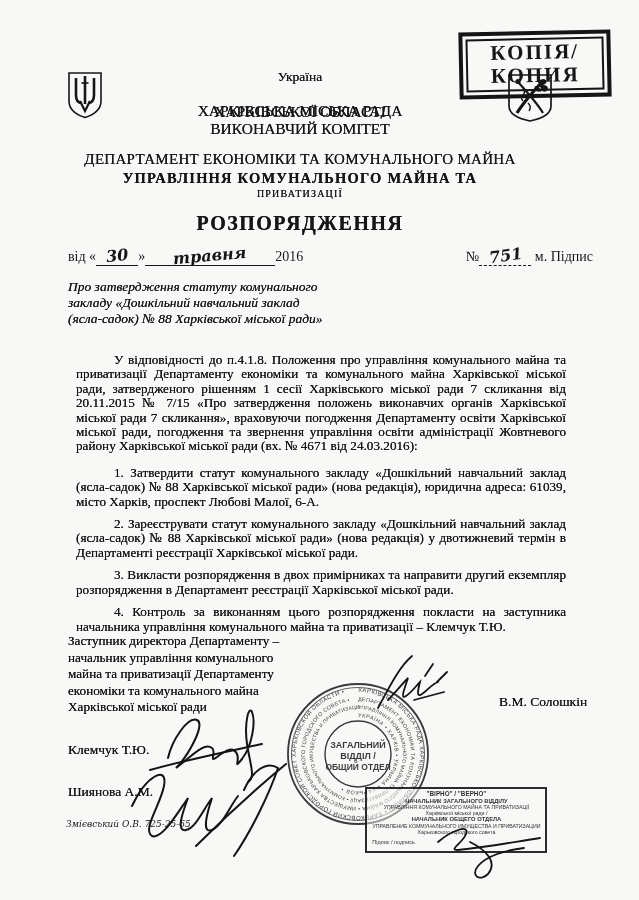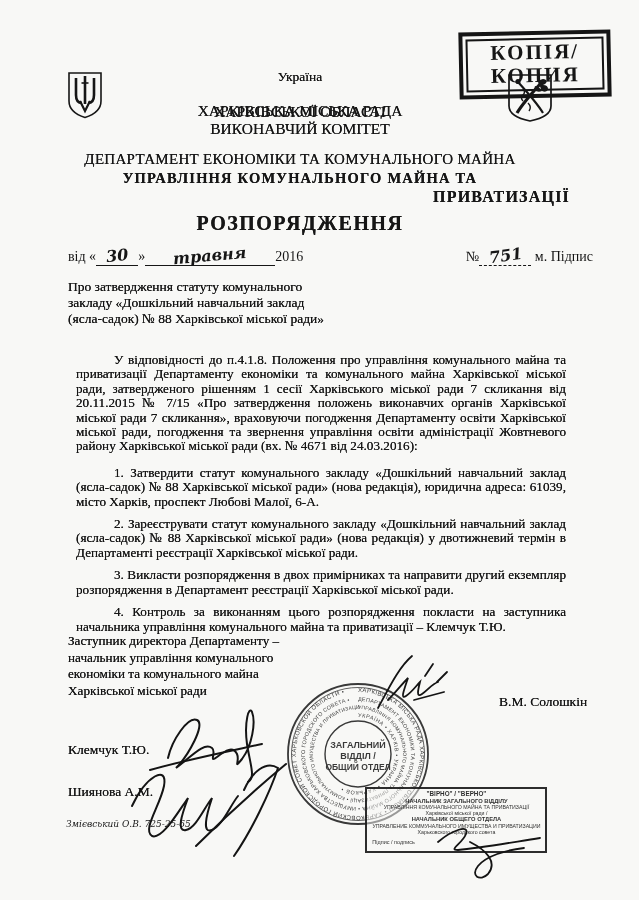--- a/index.html
+++ b/index.html
@@ -10,41 +10,41 @@
   }
   .abs{position:absolute;}
   
   .hdr-line{left:30px;width:540px;text-align:center;}
   .h-country{top:69px;font-size:13.5px;}
   .h-council{top:86px;font-size:15.5px;margin-top:16px;}
   .h-oblast{top:103px;font-size:15.5px;}
   .h-committee{top:120px;font-size:15.5px;}
   .h-dept{top:151px;font-size:15px;letter-spacing:.3px;}
   .h-office1{top:170px;font-size:14.5px;font-weight:bold;letter-spacing:1.2px;}
-  .h-office2{top:188px;font-size:16px;font-weight:bold;letter-spacing:1.2px;text-align:right;}
+  .h-office2{top:188px;font-size:10px;font-weight:normal;letter-spacing:1.2px;}
   .h-doctype{top:212px;font-size:20px;font-weight:bold;letter-spacing:1.5px;}
   .fuzz{text-shadow:0 0 .35px #222;}
   
   .copy-stamp{
     left:459px;top:31px;width:138px;padding:3px;border:4px solid #151515;
     transform:rotate(-1.2deg);background:rgba(248,248,246,.6);
   }
   .copy-stamp-inner{
     border:2px solid #151515;text-align:center;
     font-weight:bold;font-size:21px;line-height:23px;letter-spacing:2px;
     font-family:"Liberation Serif",serif;padding:1px 0 2px;
   }
   
   .date-row{top:246px;left:68px;width:540px;font-size:14px;}
   .hand{font-family:"DejaVu Serif",serif;font-style:italic;font-weight:bold;font-size:16px;}
   .u-line{display:inline-block;border-bottom:1px solid #161616;text-align:center;}
   .u-dash{display:inline-block;border-bottom:1px dashed #161616;text-align:center;}
   .num-right{position:absolute;left:398px;top:0;}
   
-  .subject{top:279px;left:68px;width:300px;font-size:13.5px;line-height:16px;}
+  .subject{top:279px;left:68px;width:300px;font-size:13.5px;line-height:16px;font-style:italic;}
   
   .bodytext{top:345px;left:68px;width:506px;font-size:13.2px;line-height:14.4px;text-align:justify;}
   .bodytext p{margin:8px;text-indent:38px;}
   .bodytext p.gap{margin-top:12px;}
   
   .sig-title{top:633px;left:68px;width:260px;font-size:13.2px;line-height:16.5px;}
   .approver{top:694px;left:499px;font-size:13.5px;text-align:center;}
   .signer1{top:742px;left:68px;font-size:13.5px;}
   .signer2{top:784px;left:68px;font-size:13.5px;}
   .executor{top:819px;left:66px;font-size:9px;font-style:italic;font-family:"DejaVu Serif",serif;text-align:center;}
@@ -125,20 +125,21 @@
     <p>У відповідності до п.4.1.8. Положення про управління комунального майна та приватизації Департаменту економіки та комунального майна Харківської міської ради, затвердженого рішенням 1 сесії Харківського міської ради 7 скликання від 20.11.2015 № 7/15 «Про затвердження положень виконавчих органів Харківської міської ради 7 скликання», враховуючи погодження Департаменту освіти Харківської міської ради, погодження та звернення управління освіти адміністрації Жовтневого району Харківської міської ради (вх. № 4671 від 24.03.2016):</p>
     <p class="gap">1. Затвердити статут комунального закладу «Дошкільний навчальний заклад (ясла-садок) № 88 Харківської міської ради» (нова редакція), юридична адреса: 61039, місто Харків, проспект Любові Малої, 6-А.</p>
     <p>2. Зареєструвати статут комунального закладу «Дошкільний навчальний заклад (ясла-садок) № 88 Харківської міської ради» (нова редакція) у двотижневий термін в Департаменті реєстрації Харківської міської ради.</p>
     <p>3. Викласти розпорядження в двох примірниках та направити другий екземпляр розпорядження в Департамент реєстрації Харківської міської ради.</p>
     <p>4. Контроль за виконанням цього розпорядження покласти на заступника начальника управління комунального майна та приватизації – Клемчук Т.Ю.</p>
   </div>
 
   <div class="abs sig-title fuzz">
     <div>Заступник директора Департаменту –</div>
     <div>начальник управління комунального</div>
+    <div>майна та приватизації Департаменту</div>
     <div>економіки та комунального майна</div>
     <div>Харківської міської ради</div>
   </div>
 
   <div class="abs approver fuzz">В.М. Солошкін</div>
   <div class="abs signer1 fuzz">Клемчук Т.Ю.</div>
   <div class="abs signer2 fuzz">Шиянова А.М.</div>
   <div class="abs executor">Змієвський О.В. 725-25-65</div>
 
   <svg class="abs round-stamp" viewBox="0 0 150 150">

